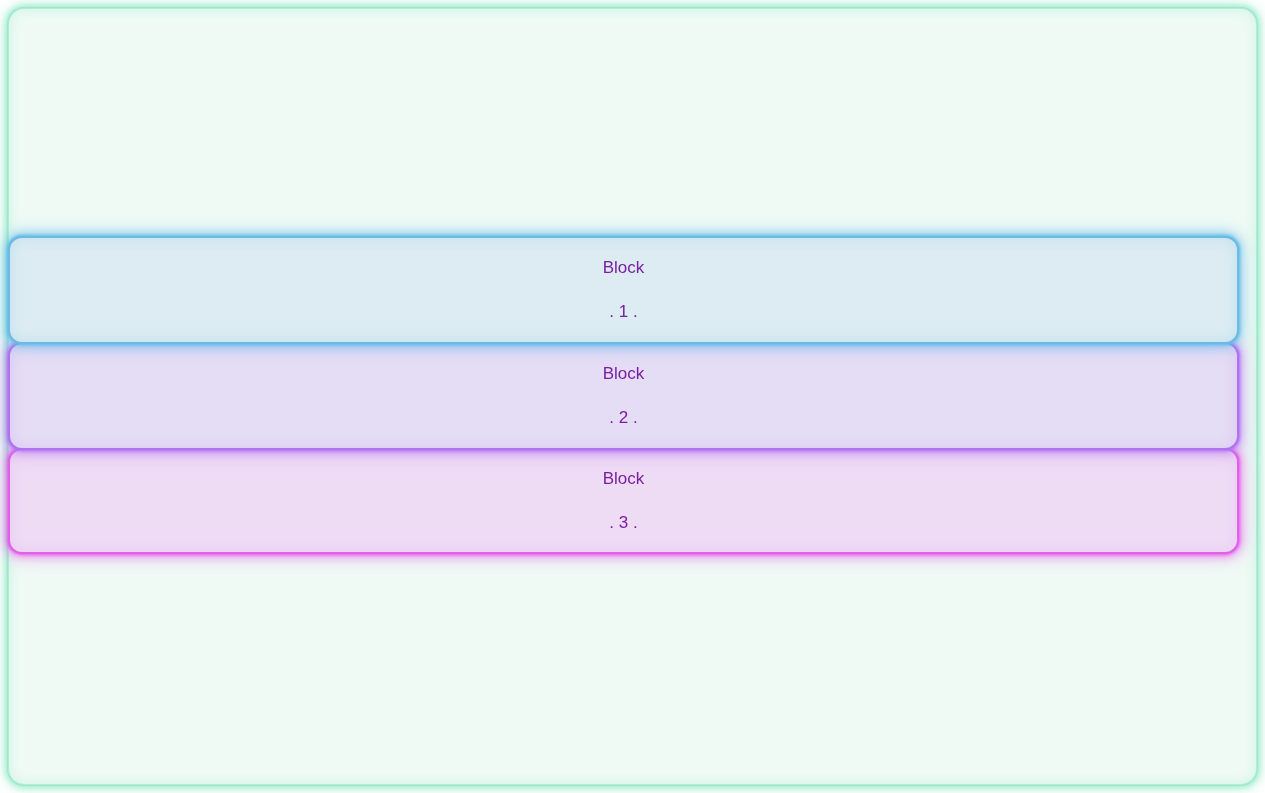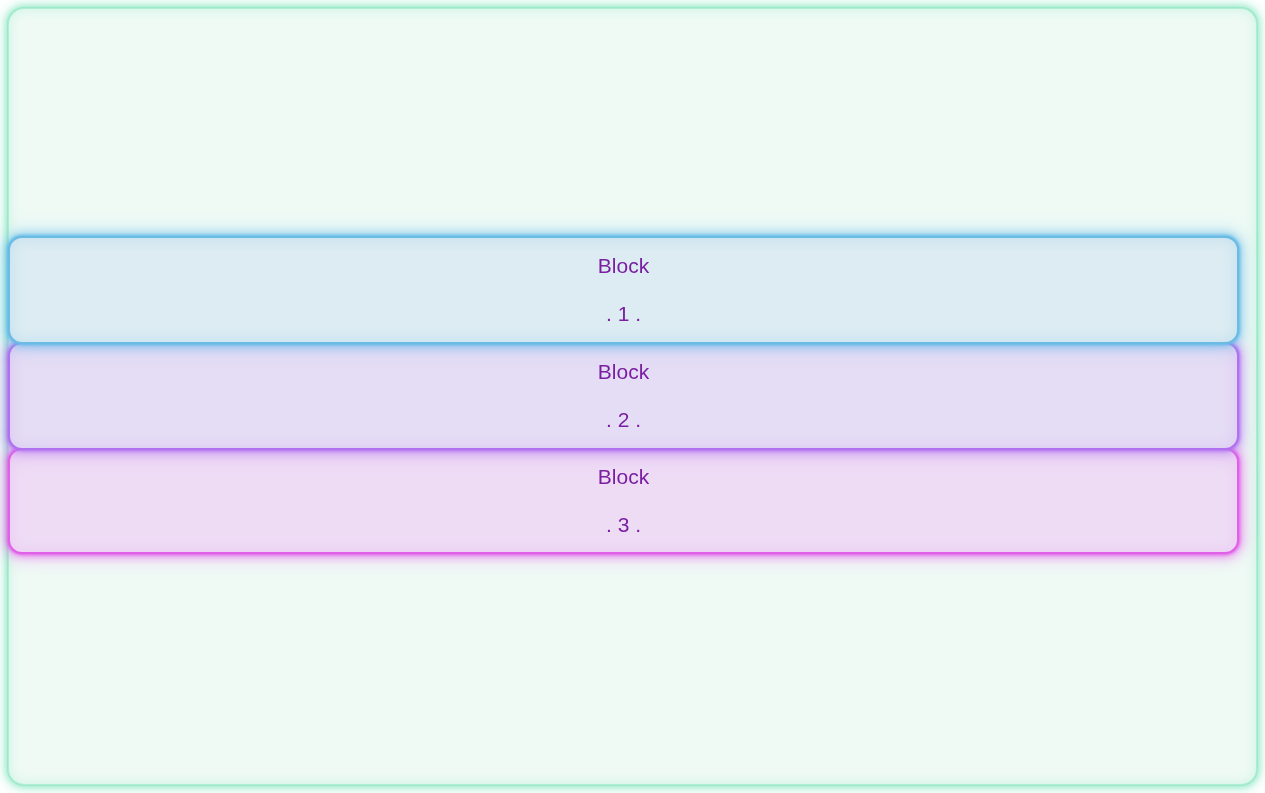--- a/index.html
+++ b/index.html
@@ -54,21 +54,21 @@
   .block {
     position: relative;
     box-sizing: border-box;
     width: 1231px;
     border-radius: 14px;
     display: flex;
     flex-direction: column;
     align-items: center;
     justify-content: center;
     color: #7b1fa2;
-    font-size: 21px;
+    font-size: 17px;
     line-height: 1.15;
     border-width: 2px;
     border-style: solid;
   }
 
   .block .line {
     display: block;
     text-align: center;
   }
 

